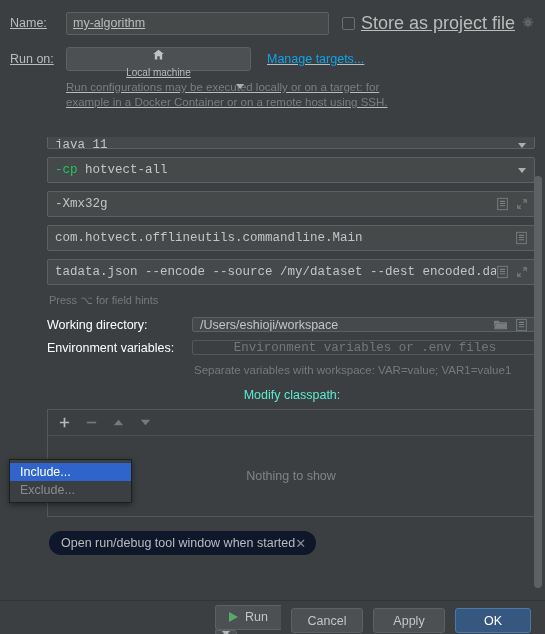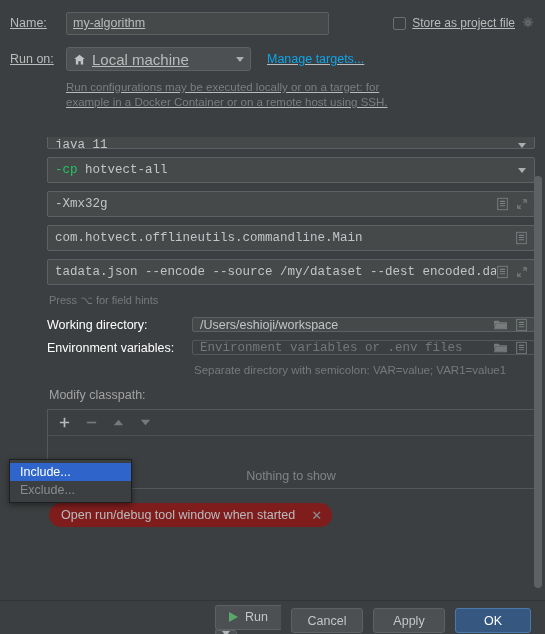--- a/index.html
+++ b/index.html
@@ -48,42 +48,42 @@
     margin-left: auto;
     gap: 6px;
   }
   .checkbox {
     width: 13px; height: 13px;
     border: 1px solid #6b6f70;
     border-radius: 2px;
     background: #3c3f41;
     flex: 0 0 13px;
   }
-  .store-label { color: #bbbbbb; font-size: 12px; white-space: nowrap; }
+  .store-label { color: #bbbbbb; font-size: 18px; white-space: nowrap; }
   .gear-icon { width: 14px; height: 14px; opacity: .55; }
 
   .row-runon {
     display: flex; align-items: center;
     height: 30px;
     padding: 0 10px;
     margin-top: 4px;
   }
   .label-runon {
     width: 56px; flex: 0 0 56px;
     color: #bbbbbb; font-size: 12.5px;
   }
   .combo {
     position: relative;
     height: 24px;
     background: #4c5052;
     border: 1px solid #5e6163;
     border-radius: 3px;
     display: flex; align-items: center;
     padding: 0 6px;
-    color: #bbbbbb; font-size: 15px;
+    color: #bbbbbb; font-size: 10px; flex-direction: column;
   }
   .combo-runon { flex: 0 0 185px; gap: 6px; }
   .home-icon { width: 13px; height: 13px; flex: 0 0 13px; }
   .combo-arrow {
     margin-left: auto;
     width: 0; height: 0;
     border-left: 4px solid transparent;
     border-right: 4px solid transparent;
     border-top: 5px solid #aaaeb0;
   }
@@ -170,42 +170,44 @@
     border-radius: 2px;
     display: flex; align-items: center;
     padding: 0 4px 0 7px;
     font-size: 12.5px;
     color: #c2c5c7;
     overflow: hidden;
   }
   .labeled-row .fb.placeholder-box {
     background: #3c3f41;
     border-color: #55585a;
+    flex-direction: column;
   }
   .ph {
     color: #73777a;
     font-family: "Liberation Mono", monospace;
     font-size: 12.5px;
   }
   .folder-icon { width: 15px; height: 12px; opacity: .6; }
 
   .sub-hint {
     color: #76797b; font-size: 11.5px;
     padding: 1px 0 12px 147px;
   }
 
   .section-label {
-    color: #a3a3a3; font-size: 12.5px;
+    color: #5eead4; font-size: 12.5px;
     padding: 0 0 7px 2px;
+    text-align: center;
   }
 
   .classpath-panel {
     border: 1px solid #555859;
     background: #3c3f41;
-    height: 80px;
+    height: 108px;
     position: relative;
   }
   .cp-toolbar {
     height: 26px;
     border-bottom: 1px solid #4e5153;
     display: flex; align-items: center;
     gap: 14px;
     padding: 0 10px;
   }
   .tb-icon { width: 13px; height: 13px; }
@@ -232,23 +234,23 @@
     padding: 0 8px 0 10px;
     font-size: 12.5px;
     color: #bbbbbb;
   }
   .popup-item.selected { background: #2f65ca; color: #ffffff; }
   .popup-item.disabled { color: #888c8e; }
 
   
   .chip-row { padding: 14px 0 0 2px; }
   .chip {
-    display: inline-flex; align-items: center; gap: 16px;
+    display: inline-flex; align-items: center; gap: 0;
     height: 24px;
-    background: #7f1d1d;
+    background: #0f172a;
     border-radius: 12px;
     padding: 0 10px 0 12px;
     color: #b9bcbe; font-size: 12.5px;
   }
   .chip-x { color: #8a8e90; font-size: 13px; line-height: 1; }
 
   
   .vscroll {
     position: absolute;
     right: 3px; top: 170px;
@@ -435,21 +437,21 @@
               <path fill="#9a9ea0" d="M2.6 5.4h12L13.2 10.3H1.3z"></path>
             </svg>
             <svg class="doc-icon" viewBox="0 0 14 16">
               <rect x="1.5" y="1.5" width="11" height="13" fill="none" stroke="#9a9ea0"></rect>
               <path stroke="#9a9ea0" stroke-width="1.2" d="M4 5h6M4 7.5h6M4 10h6"></path>
             </svg>
           </span>
         </div>
       </div>
 
-      <div class="sub-hint">Separate directory with semicolon: VAR=value; VAR1=value1</div>
+      <div class="sub-hint">Separate variables with workspace: VAR=value; VAR1=value1</div>
 
       <div class="section-label">Modify classpath:</div>
 
       <div class="classpath-panel">
         <div class="cp-toolbar">
           <svg class="tb-icon" viewBox="0 0 14 14">
             <path stroke="#b5b9bb" stroke-width="1.8" d="M7 2v10M2 7h10"></path>
           </svg>
           <svg class="tb-icon" viewBox="0 0 14 14">
             <path stroke="#767a7c" stroke-width="1.8" d="M2 7h10"></path>

